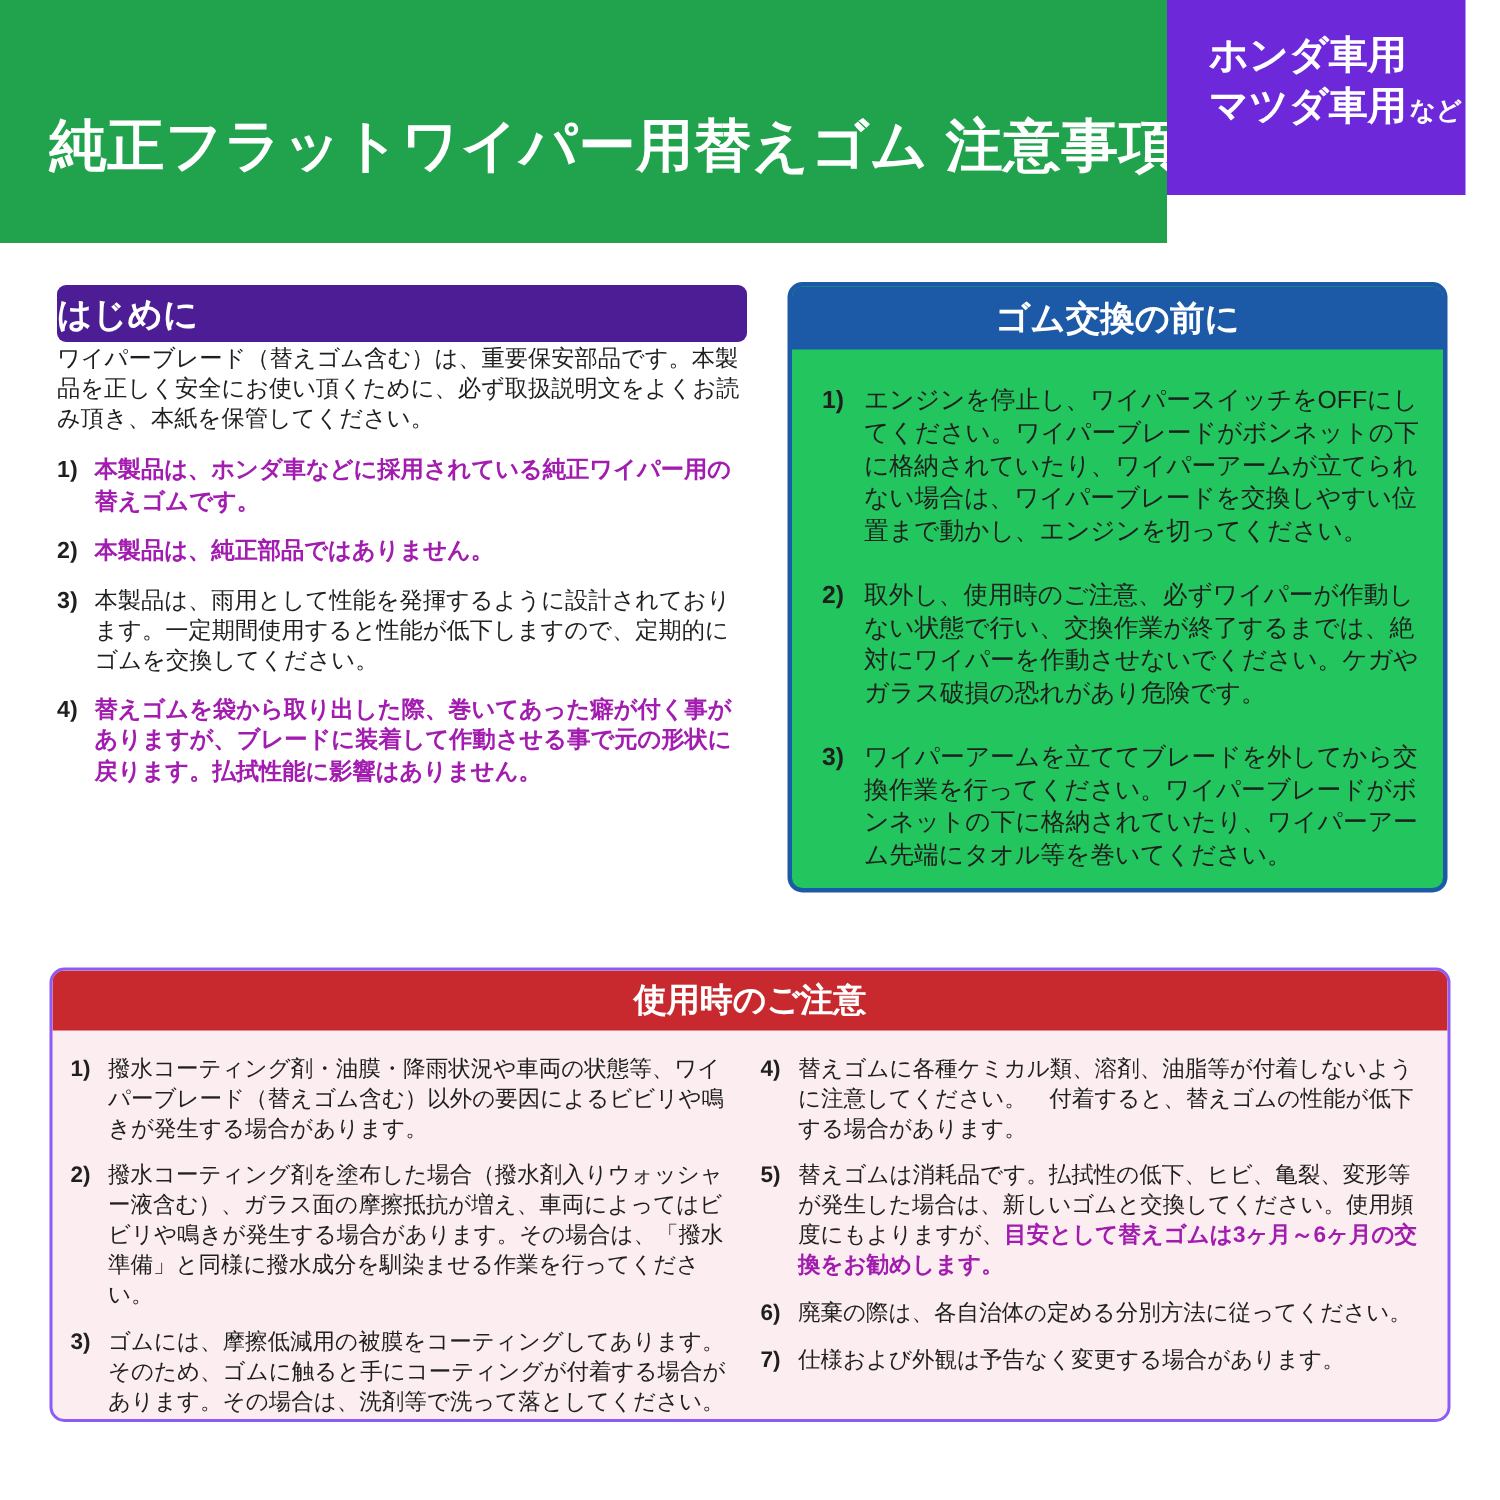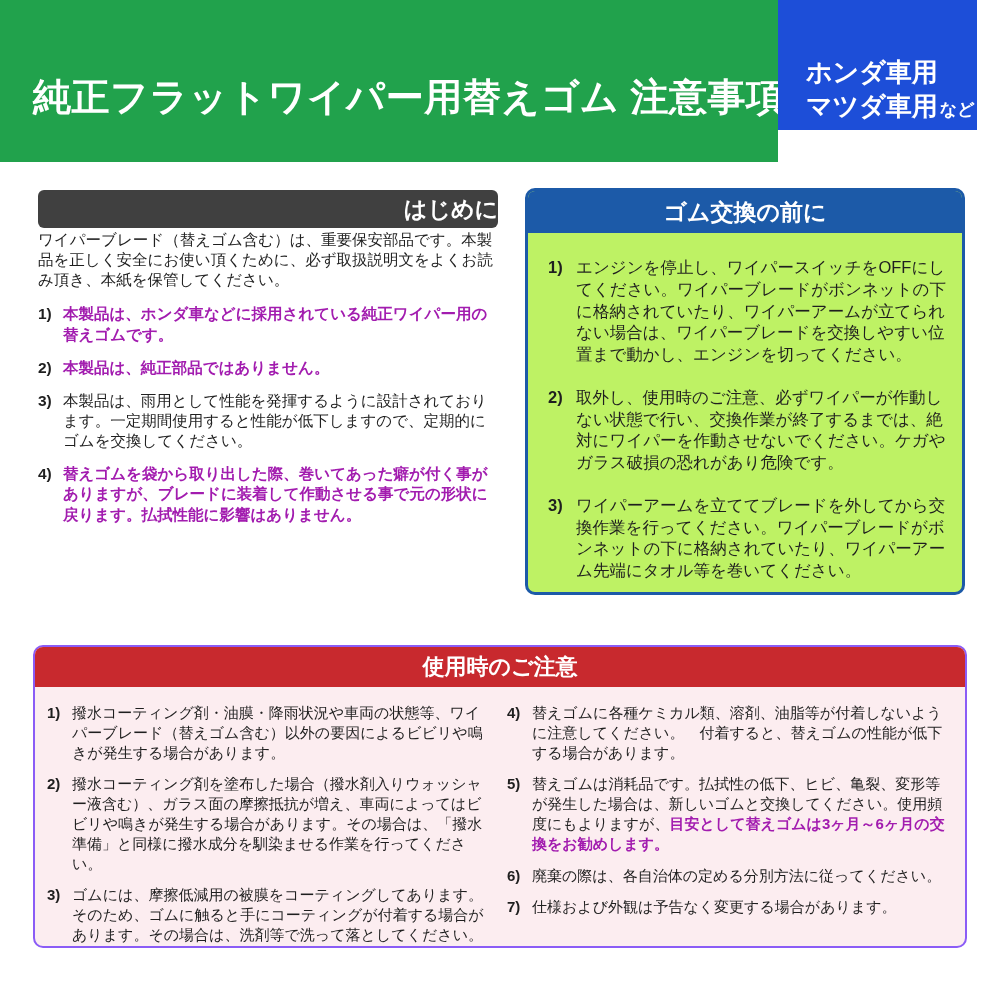--- a/index.html
+++ b/index.html
@@ -4,40 +4,40 @@
 <style>
   *{margin:0;padding:0;box-sizing:border-box}
   html,body{width:1000px;height:1000px}
   body{position:relative;background:#fff;color:#1f1f1f;
        font-family:"Liberation Sans","DejaVu Sans",sans-serif;overflow:hidden}
 
   
   .hdr-green{position:absolute;left:0;top:0;width:778px;height:162px;background:#21a24c;
              display:flex;align-items:center;padding:32px 0 0 33px}
   .hdr-green .title{color:#fff;font-size:38px;font-weight:bold;letter-spacing:.5px;white-space:nowrap}
-  .hdr-badge{position:absolute;left:778px;top:0;width:199px;height:130px;background:#1d4ed8;
-             color:#fff;font-weight:bold;padding:56px 0 0 28px;line-height:1.3}
+  .hdr-badge{position:absolute;left:778px;top:0;width:199px;height:130px;background:#6d28d9;
+             color:#fff;font-weight:bold;padding:20px 0 0 28px;line-height:1.3}
   .hdr-badge .l{font-size:26px}
   .hdr-badge .suffix{font-size:17px;font-weight:bold;margin-left:2px}
 
   
   .col-left{position:absolute;left:38px;top:190px;width:460px}
-  .bar-gray{background:#404040;border-radius:6px;height:38px;display:flex;align-items:center;
-            justify-content:flex-end;color:#fff;font-size:23px;font-weight:bold}
+  .bar-gray{background:#4c1d95;border-radius:6px;height:38px;display:flex;align-items:center;
+            justify-content:flex-start;color:#fff;font-size:23px;font-weight:bold}
   .lead{margin-top:2px;font-size:15.5px;line-height:1.3}
   .vlist{margin-top:14px;display:flex;flex-direction:column;gap:13px}
   .item{display:flex;font-size:15.5px;line-height:1.3}
   .num{font-weight:bold;flex:0 0 25px;white-space:nowrap}
   .itext{flex:1}
   .red{color:#a21caf;font-weight:bold}
   .block{display:block}
 
   
   .box-blue{position:absolute;left:525px;top:188px;width:440px;height:407px;
-            background:#bef264;border:3px solid #1c5aa8;border-radius:10px;overflow:hidden}
+            background:#22c55e;border:3px solid #1c5aa8;border-radius:10px;overflow:hidden}
   .box-blue .bar{background:#1c5aa8;height:42px;display:flex;align-items:center;justify-content:center;
                  color:#fff;font-size:23px;font-weight:bold}
   .box-blue .body{padding:24px 16px 0 20px;display:flex;flex-direction:column;gap:21px}
   .box-blue .item{font-size:16.5px;line-height:1.32}
   .box-blue .num{flex:0 0 28px}
 
   
   .box-red{position:absolute;left:33px;top:645px;width:934px;height:303px;
            background:#fcedf0;border:2px solid #8b5cf6;border-radius:10px;overflow:hidden}
   .box-red .bar{background:#c8292e;height:40px;display:flex;align-items:center;justify-content:center;

